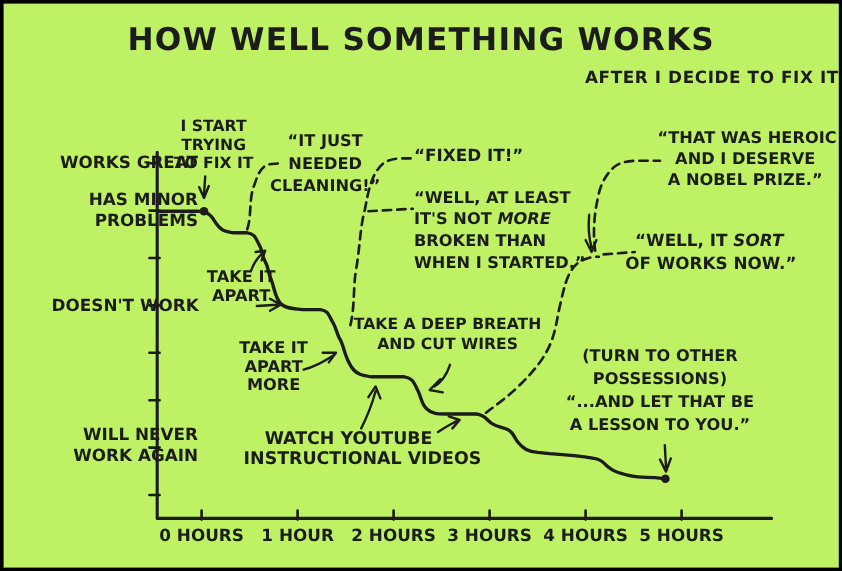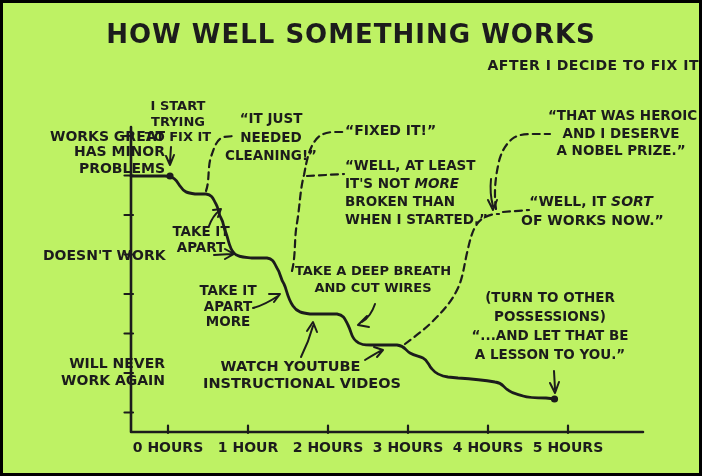--- a/index.html
+++ b/index.html
@@ -70,21 +70,21 @@
     <circle cx="167" cy="173" r="3.6" fill="#1c1c1c"></circle>
     <circle cx="551.5" cy="396" r="3.6" fill="#1c1c1c"></circle>
   </svg>
 
   <div class="txt title">HOW WELL SOMETHING WORKS</div>
   <div class="txt subtitle">AFTER I DECIDE TO FIX IT</div>
 
   <div class="txt ylab" style="top:125px;">
     <div>WORKS GREAT</div>
   </div>
-  <div class="txt ylab" style="top:140px;">
+  <div class="txt ylab" style="top:156px;">
     <div>HAS MINOR</div>
     <div>PROBLEMS</div>
   </div>
   <div class="txt ylab" style="top:244px;">
     <div>DOESN'T WORK</div>
   </div>
   <div class="txt ylab" style="top:352px;">
     <div>WILL NEVER</div>
     <div>WORK AGAIN</div>
   </div>

